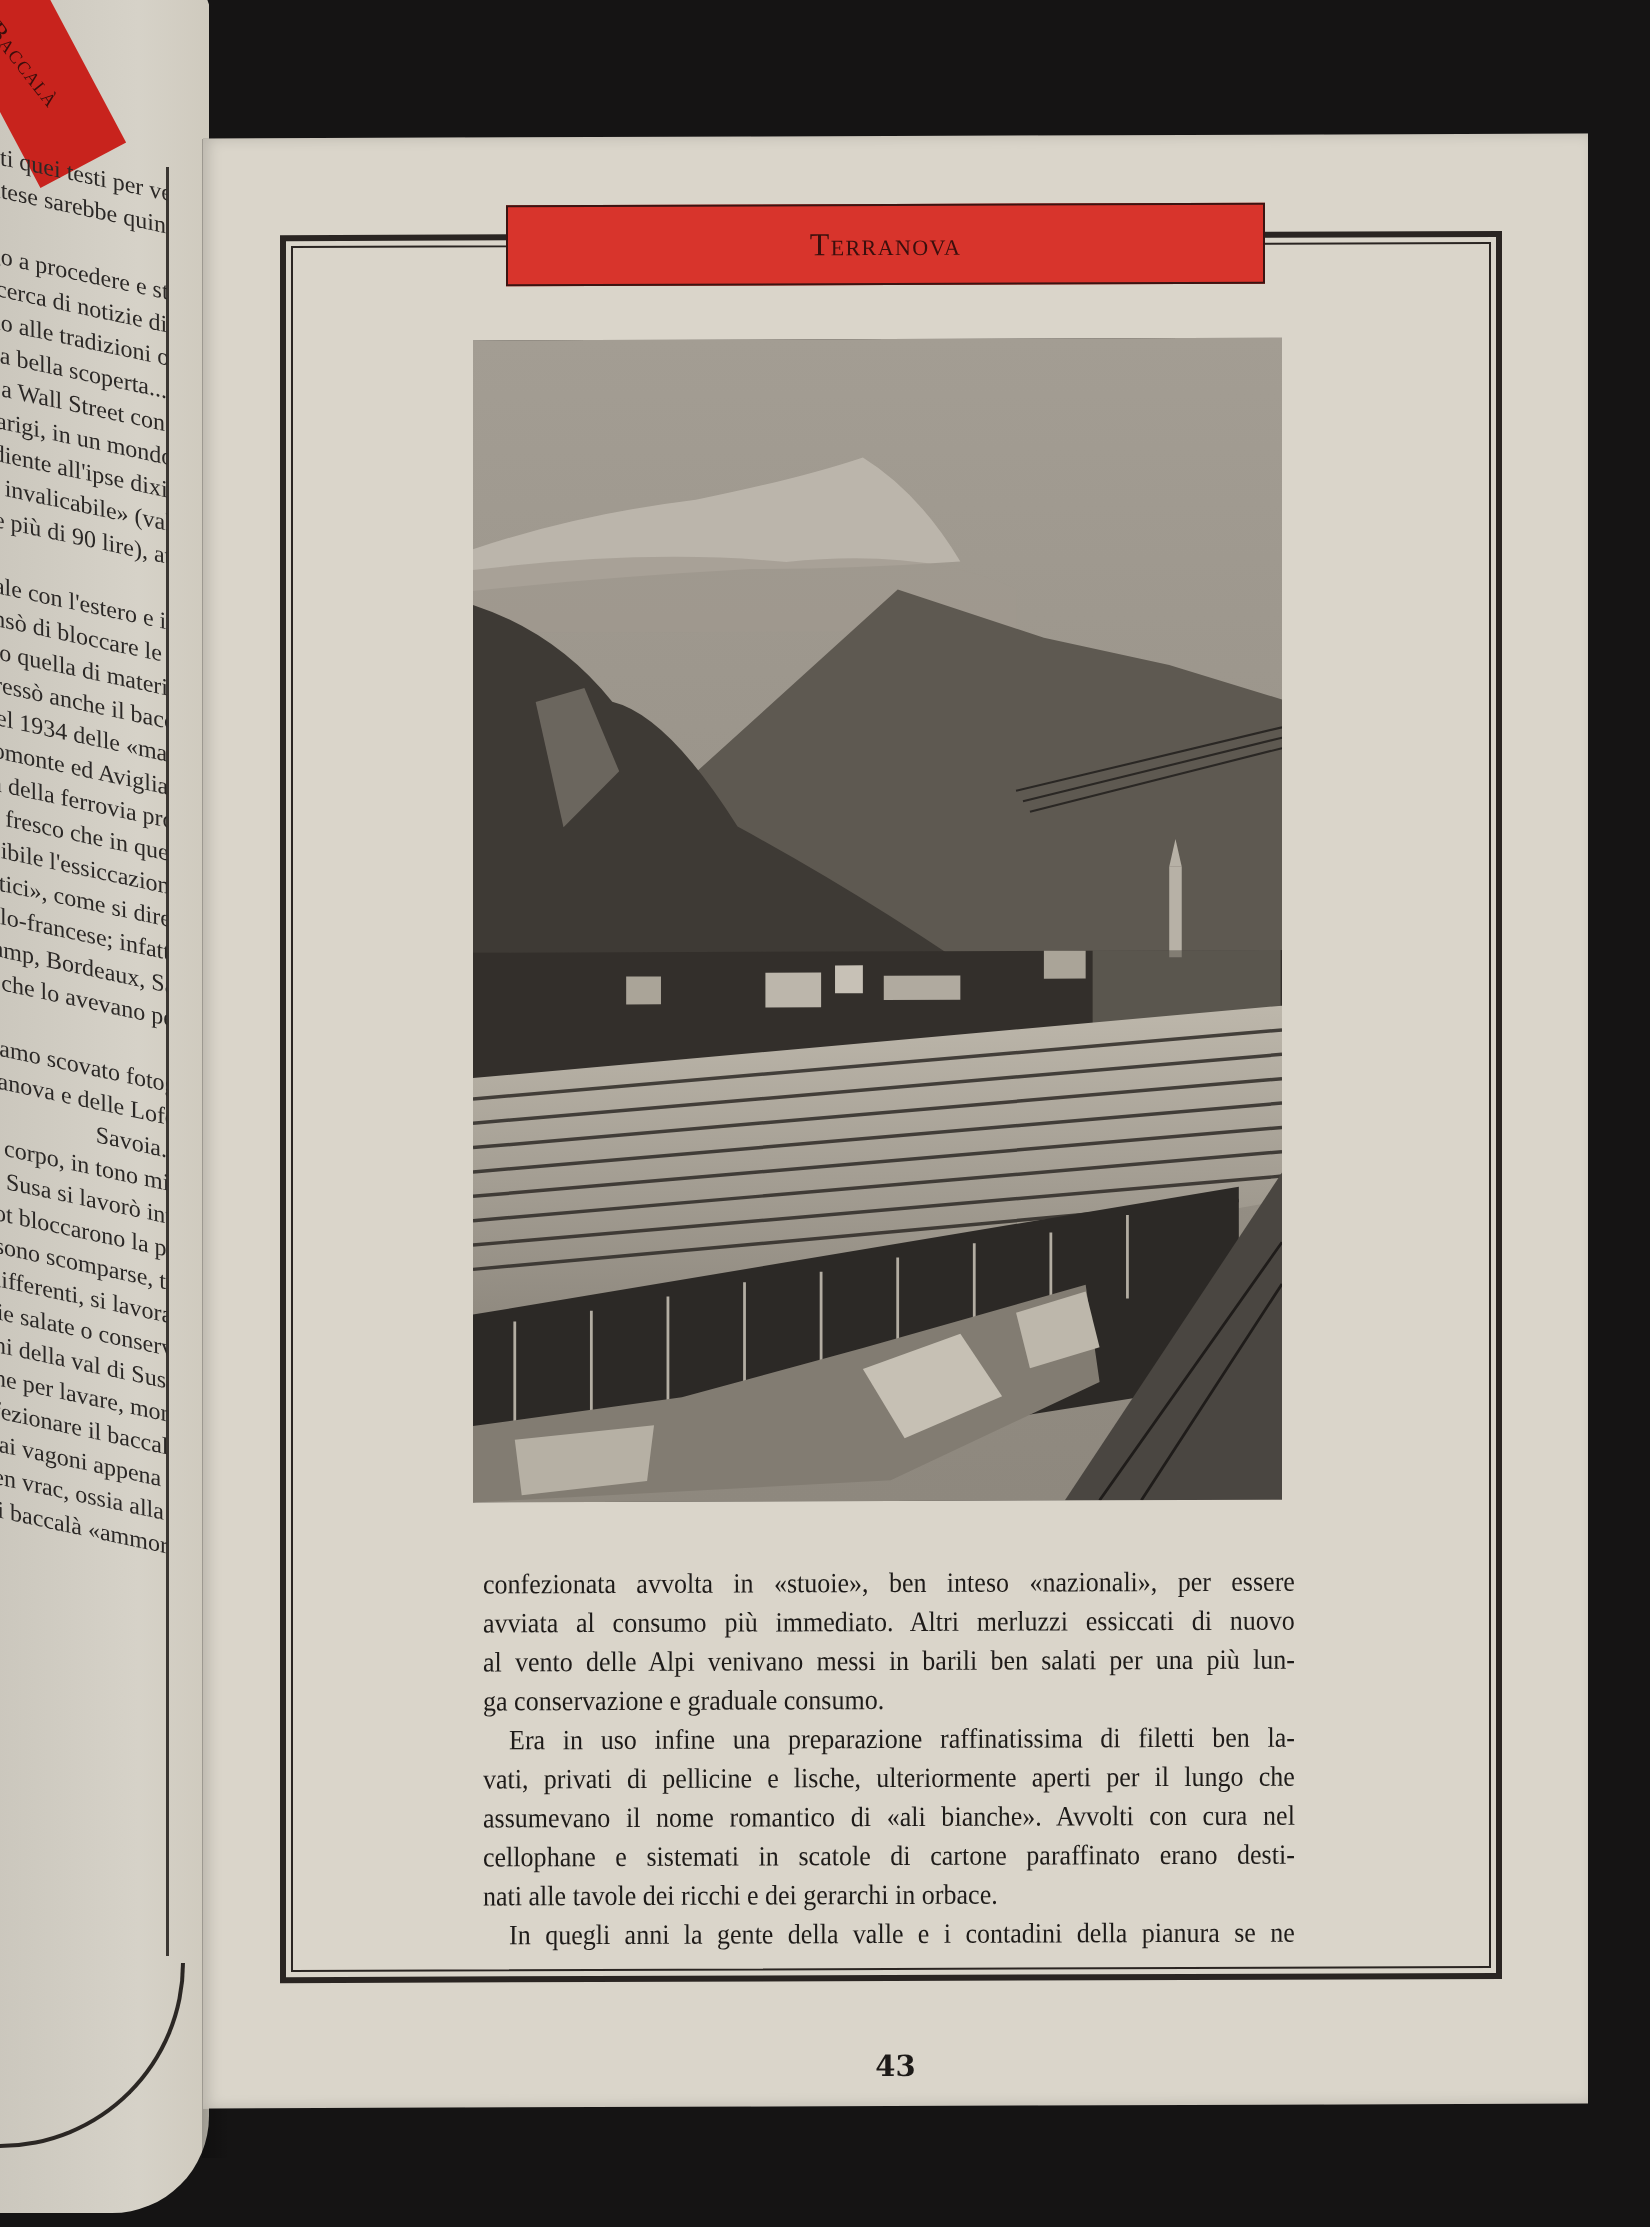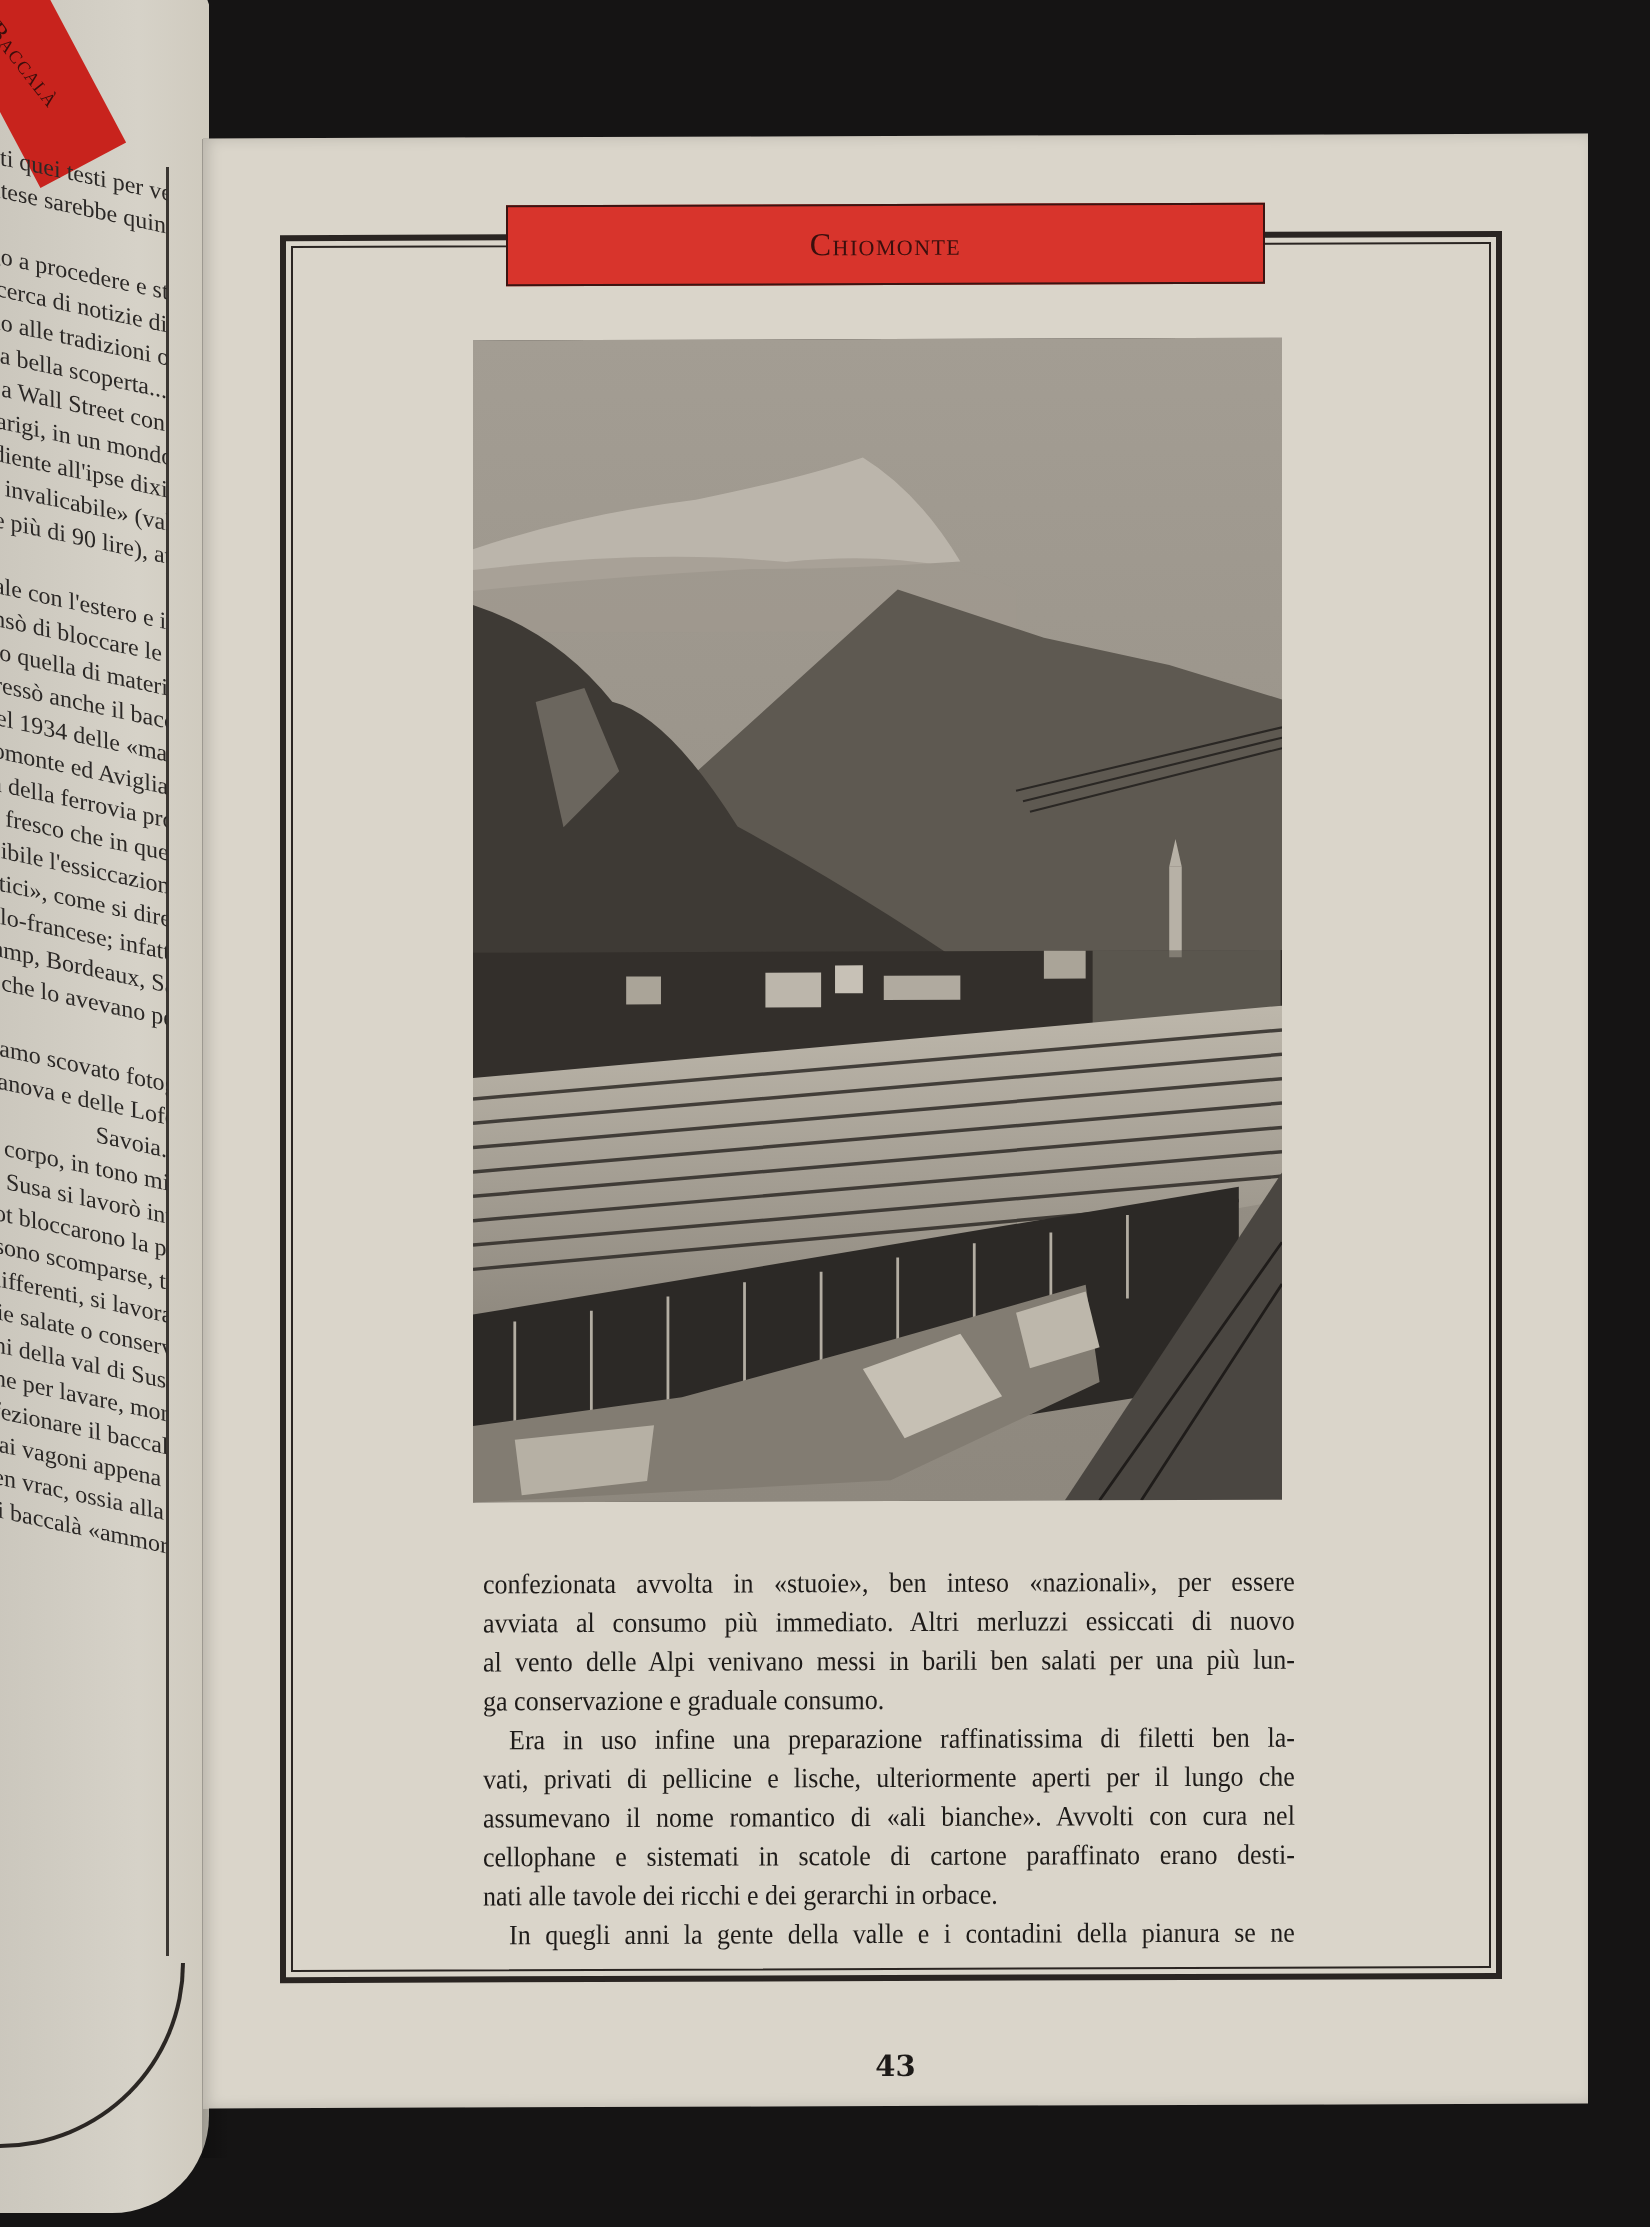--- a/index.html
+++ b/index.html
@@ -147,21 +147,21 @@
 </div>
 
 <div class="gutter"></div>
 
 <div class="right-page">
   <div class="frame-outer">
     <div class="frame-inner"></div>
   </div>
 
   <div class="chapter-banner">
-    <span class="chapter-title">Chiomonte</span>
+    <span class="chapter-title">Terranova</span>
   </div>
 
   <div class="photo">
     <svg viewBox="0 0 1162 1670" preserveAspectRatio="none">
       <defs>
         <linearGradient id="sky" x1="0" y1="0" x2="0" y2="1">
           <stop offset="0" stop-color="#a39d93"></stop>
           <stop offset="1" stop-color="#8e887e"></stop>
         </linearGradient>
         <linearGradient id="racks" x1="0" y1="0" x2="0" y2="1">

